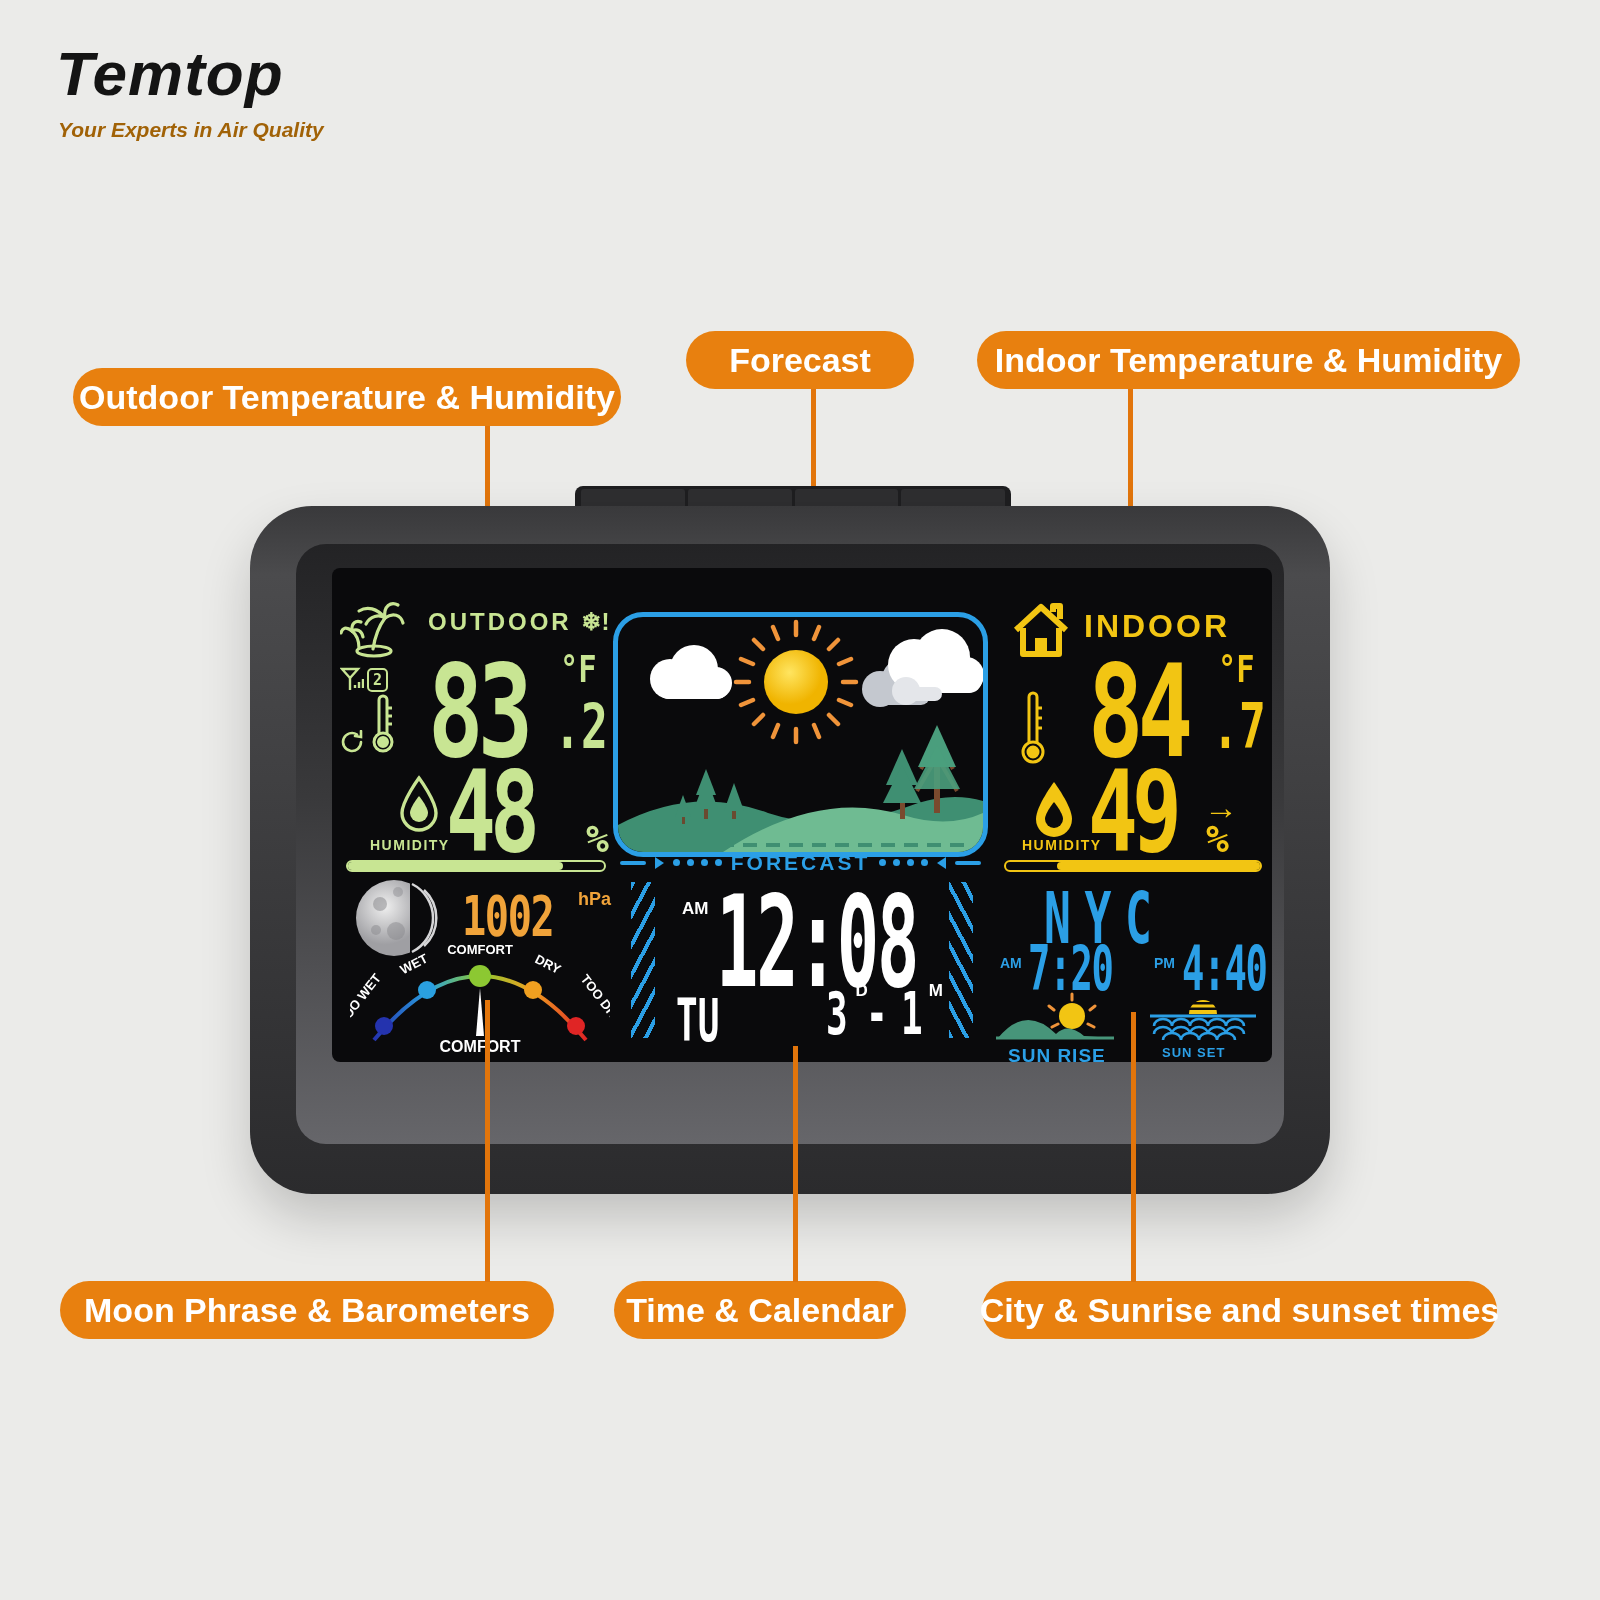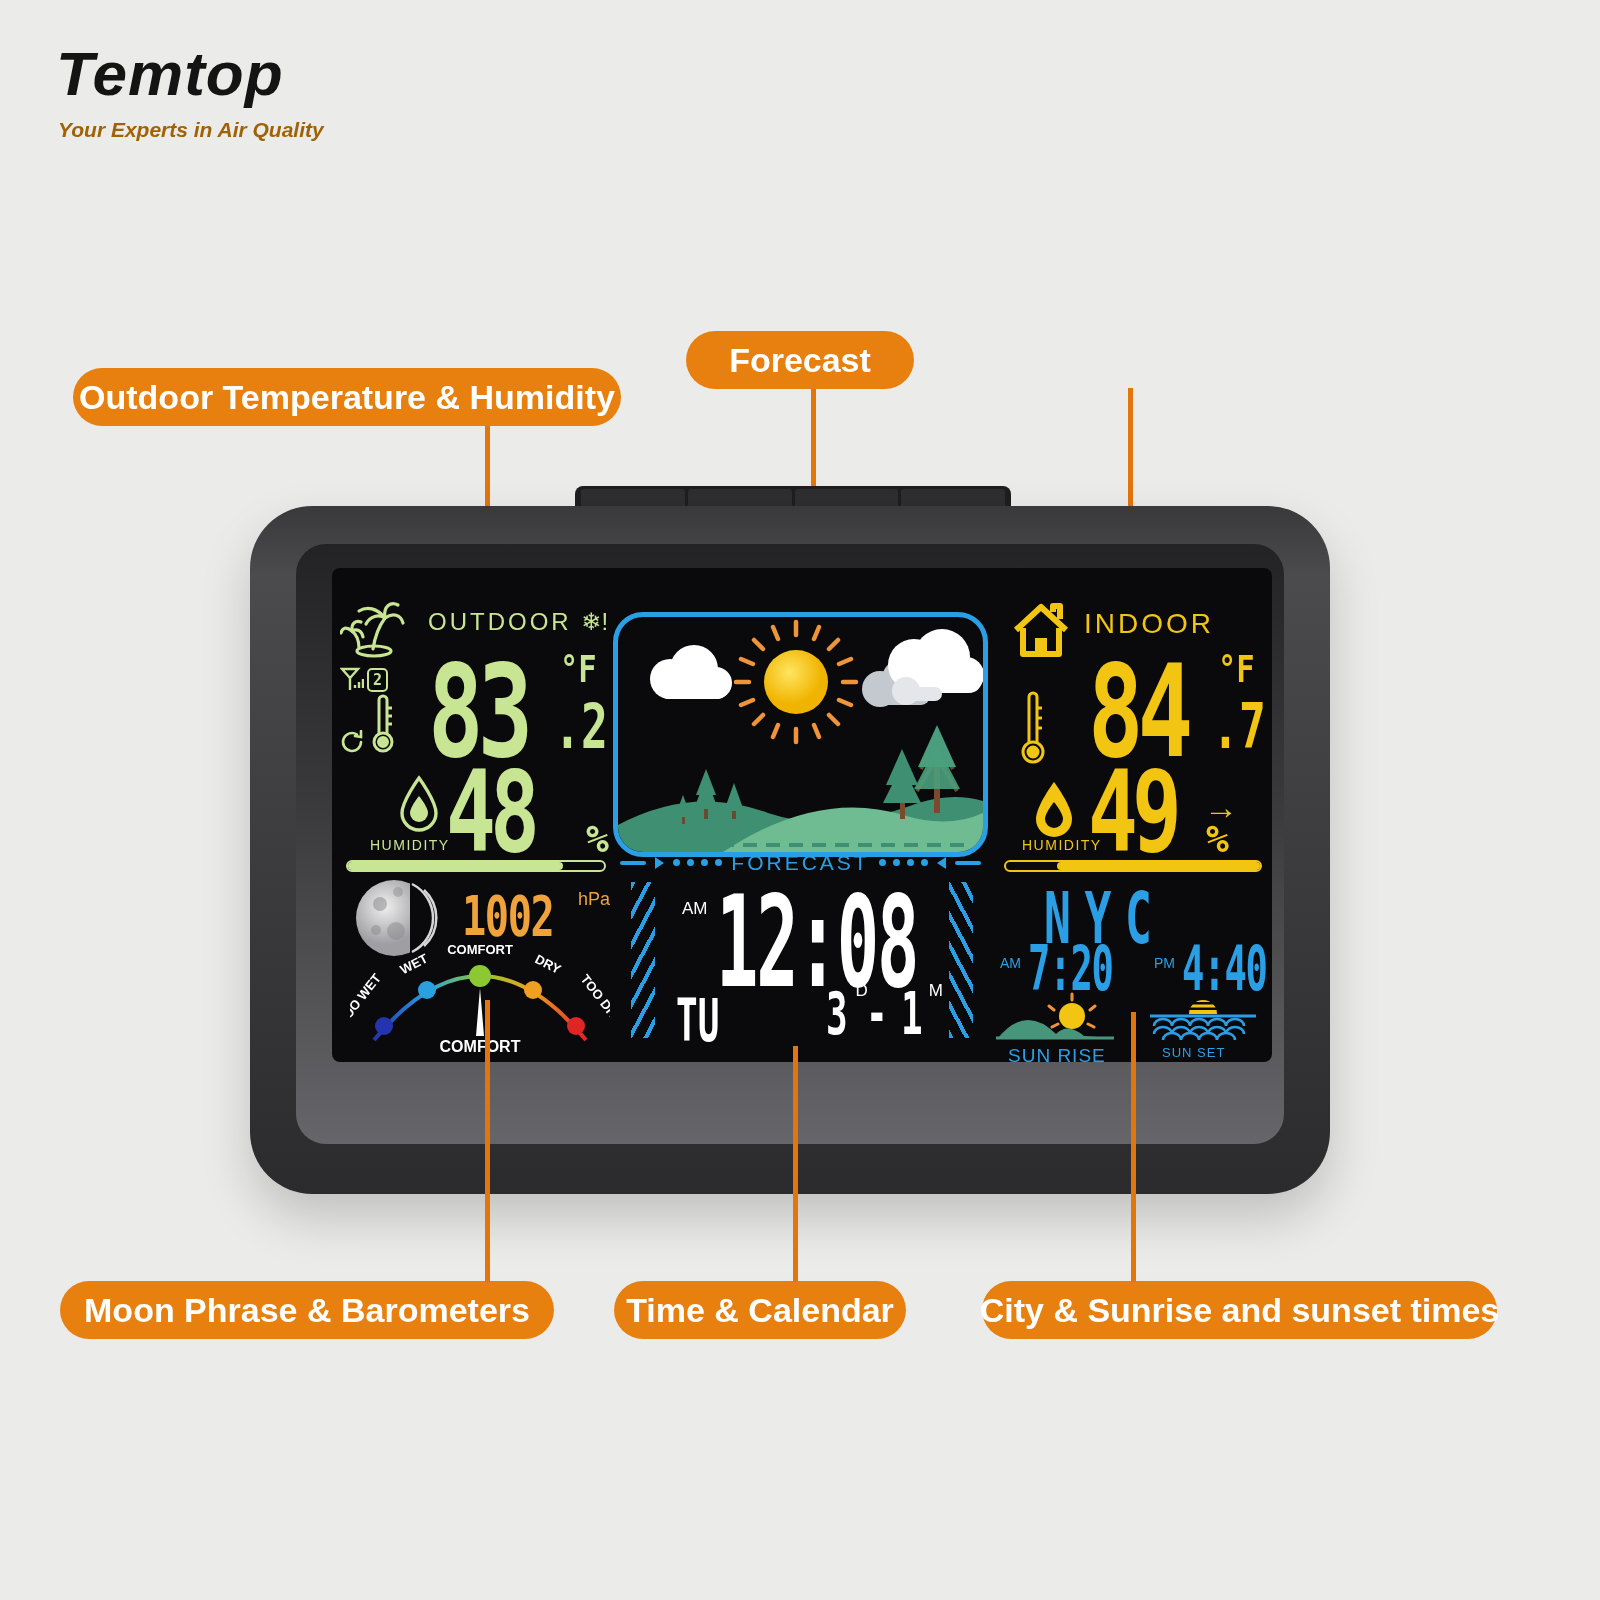--- a/index.html
+++ b/index.html
@@ -22,21 +22,21 @@
           box-shadow:0 24px 50px rgba(0,0,0,.18);}
   .topstrip{left:575px;top:486px;width:436px;height:26px;border-radius:8px 8px 0 0;background:#1e1e20;
             display:flex;gap:3px;padding:3px 6px 0 6px;box-sizing:border-box;}
   .topstrip .btn{flex:1;background:#2e2e30;border-radius:3px 3px 0 0;}
   .bezel{left:46px;top:38px;width:988px;height:600px;border-radius:30px;
          background:linear-gradient(180deg,#232325 0%,#39393b 42%,#66666a 100%);}
   .screen{left:82px;top:62px;width:940px;height:494px;background:#0a0a0c;border-radius:8px;overflow:hidden;}
 
   
   .seg{font-family:"DejaVu Sans Mono",monospace;font-weight:bold;line-height:1;transform-origin:left top;}
-  .lbl{font-weight:normal;line-height:1;}
+  .lbl{font-weight:bold;line-height:1;}
   .green{color:#c8e593;}  .yellow{color:#f2c513;}  .blue{color:#2b9fe6;}  .porange{color:#f0a33a;}
   .bar{border:2px solid;border-radius:6px;height:8px;}
   .bar .fill{height:8px;border-radius:5px;}
   .chev{width:24px;height:156px;}
   .chev.l{background:repeating-linear-gradient(118deg,#2b9fe6 0 4px,transparent 4px 14px);}
   .chev.r{background:repeating-linear-gradient(62deg,#2b9fe6 0 4px,transparent 4px 14px);}
   .dotrow{display:flex;gap:7px;align-items:center;}
   .dotrow i{width:7px;height:7px;border-radius:50%;background:#2b9fe6;}
   .fcline{height:4px;background:#2b9fe6;border-radius:2px;}
   .tri{width:0;height:0;border-top:6px solid transparent;border-bottom:6px solid transparent;}
@@ -53,20 +53,21 @@
 
   <div class="abs connector" style="left:485px;top:388px;height:234px;"></div>
   <div class="abs connector" style="left:811px;top:388px;height:228px;"></div>
   <div class="abs connector" style="left:1128px;top:388px;height:232px;"></div>
   <div class="abs connector" style="left:485px;top:1000px;height:282px;z-index:5;"></div>
   <div class="abs connector" style="left:793px;top:1046px;height:236px;z-index:5;"></div>
   <div class="abs connector" style="left:1131px;top:1012px;height:270px;z-index:5;"></div>
 
   <div class="abs pill" style="left:73px;top:331px;width:548px;margin-top:37px;">Outdoor Temperature &amp; Humidity</div>
   <div class="abs pill" style="left:686px;top:331px;width:228px;">Forecast</div>
+  <div class="abs pill" style="left:977px;top:331px;width:543px;">Indoor Temperature &amp; Humidity</div>
   <div class="abs pill" style="left:60px;top:1281px;width:494px;">Moon Phrase &amp; Barometers</div>
   <div class="abs pill" style="left:614px;top:1281px;width:292px;">Time &amp; Calendar</div>
   <div class="abs pill" style="left:982px;top:1281px;width:515px;">City &amp; Sunrise and sunset times</div>
 
   <div class="abs topstrip">
     <div class="btn"></div>
     <div class="btn"></div>
     <div class="btn"></div>
     <div class="btn"></div>
   </div>
@@ -289,21 +290,21 @@
       </div>
 
       <svg class="abs" style="left:678px;top:30px;" width="62" height="66" viewBox="0 0 62 66">
         <g stroke="#f2c513" stroke-width="6" fill="none" stroke-linejoin="round">
           <path d="M6,32 L31,9 L56,32"></path>
           <path d="M43,14 V8 H50 V21"></path>
           <path d="M13,30 V56 H49 V30"></path>
         </g>
         <rect x="25" y="40" width="12" height="16" fill="#f2c513"></rect>
       </svg>
-      <div class="abs lbl yellow" style="left:752px;top:42px;font-size:28px;letter-spacing:3px;">INDOOR</div>
+      <div class="abs lbl yellow" style="left:752px;top:42px;font-size:32px;letter-spacing:3px;">INDOOR</div>
       <svg class="abs" style="left:688px;top:122px;" width="26" height="80" viewBox="0 0 26 80">
         <g stroke="#f2c513" stroke-width="3" fill="none">
           <path d="M9,7 a4,4 0 0 1 8,0 V52"></path>
             <path d="M9,7 V52"></path>
           <circle cx="13" cy="62" r="10"></circle>
             <circle cx="13" cy="62" r="5" fill="#f2c513"></circle>
           <path d="M17,18 h5 M17,28 h5 M17,38 h5"></path>
         </g>
       </svg>
       <div class="abs seg yellow" style="left:756px;top:80px;font-size:128px;letter-spacing:-8px;transform:scaleX(.72);">84</div>

